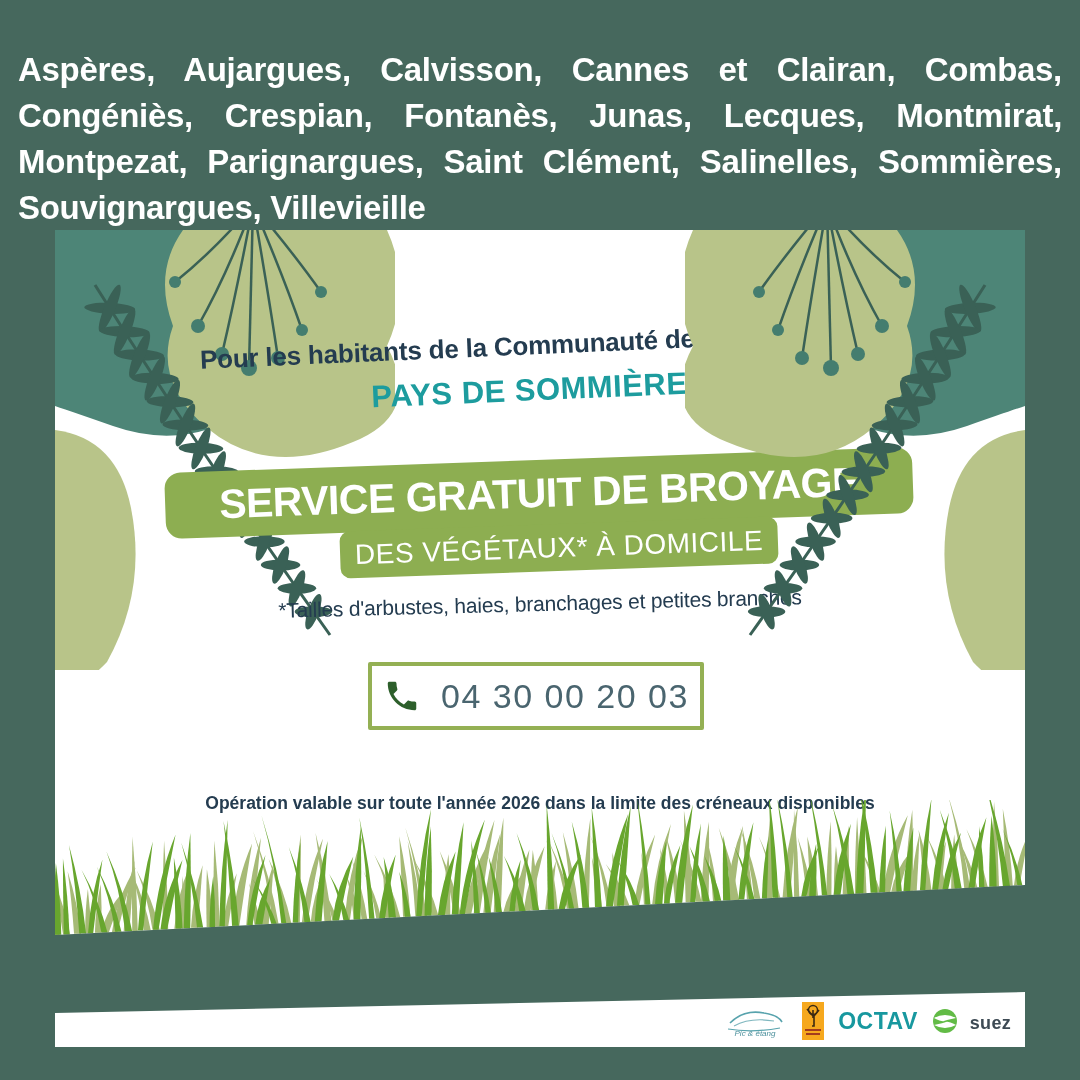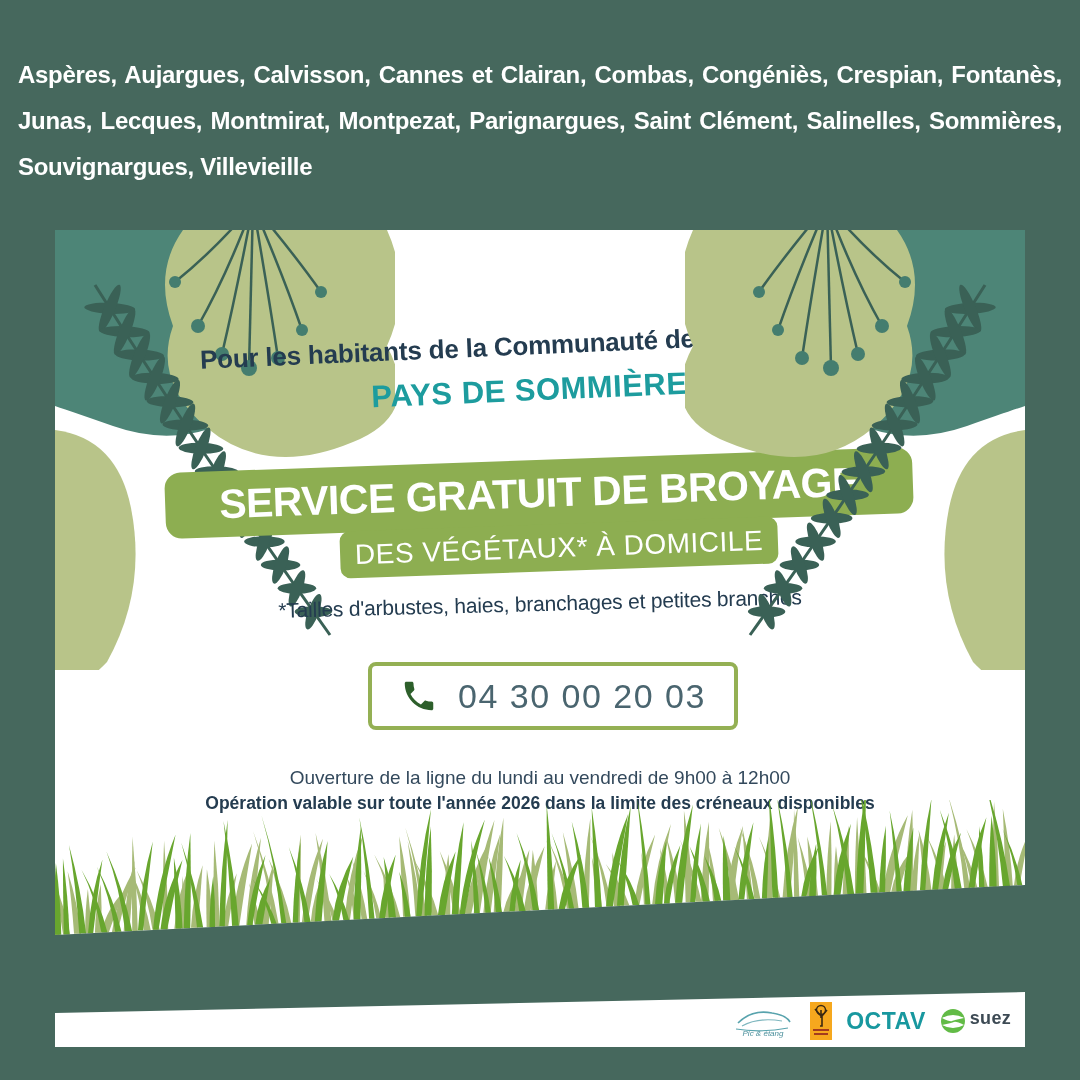--- a/index.html
+++ b/index.html
@@ -5,24 +5,24 @@
   html,body{margin:0;padding:0;}
   body{
     width:1080px;height:1080px;
     background:#46685d;
     font-family:"Liberation Sans", sans-serif;
     position:relative;
     overflow:hidden;
   }
   
   .communes{
-    position:absolute;left:0;top:14px;width:1080px;
+    position:absolute;left:0;top:0;width:1080px;
     padding:14px 18px 0 18px;box-sizing:border-box;
     color:#ffffff;
-    font-size:24px;font-weight:700;line-height:46px;
+    font-size:33px;font-weight:700;line-height:46px;
     letter-spacing:-0.3px;
     text-align:justify;
   }
   
   .card{
     position:absolute;left:55px;top:230px;width:970px;height:817px;
     background:#ffffff;overflow:hidden;
   }
   .decor{position:absolute;top:0;left:0;width:340px;height:440px;pointer-events:none;}
   .decor.mirror{left:auto;right:0;transform:scaleX(-1);}
@@ -55,22 +55,22 @@
     color:#ffffff;font-size:28px;font-weight:400;letter-spacing:0.5px;
     white-space:nowrap;
   }
   .footnote{
     position:absolute;left:0;top:362px;width:100%;
     text-align:center;color:#243c50;
     font-size:21px;font-weight:400;letter-spacing:-0.2px;
     transform:rotate(-1.5deg);
   }
   .phone-btn{
-    position:absolute;left:313px;top:432px;width:370px;height:68px;
-    background:#ffffff;border:4px solid #94b054;border-radius:8px;
+    position:absolute;left:313px;top:432px;width:336px;height:68px;
+    background:#ffffff;border:4px solid #94b054;border-radius:2px;
     box-sizing:border-box;
     display:flex;align-items:center;justify-content:center;gap:20px;
     cursor:pointer;
   }
   .phone-number{
     color:#4a656f;font-size:34px;font-weight:400;letter-spacing:1.5px;
     white-space:nowrap;
   }
   .hours{
     position:absolute;left:0;top:537px;width:100%;
@@ -84,21 +84,21 @@
   }
   .grass{position:absolute;left:0;top:570px;width:970px;height:247px;}
   .whitestrip{position:absolute;left:0;top:750px;width:970px;height:67px;}
   .logos{
     position:absolute;right:14px;bottom:6px;height:40px;
     display:flex;align-items:center;gap:14px;
   }
   .octav-text{
     color:#18989f;font-size:23px;font-weight:700;letter-spacing:0.5px;
   }
-  .suez-wrap{display:flex;align-items:flex-start;gap:4px;}
+  .suez-wrap{display:flex;align-items:flex-end;gap:12px;}
   .suez-text{color:#3d4a54;font-size:18px;font-weight:700;letter-spacing:0.3px;}
 </style>
 </head>
 <body>
 
 <p class="communes">Aspères, Aujargues, Calvisson, Cannes et Clairan, Combas, Congéniès, Crespian, Fontanès, Junas, Lecques, Montmirat, Montpezat, Parignargues, Saint Clément, Salinelles, Sommières, Souvignargues, Villevieille</p>
 
 <div class="card">
 
   <svg id="decor-left" class="decor" viewBox="0 0 340 440">
@@ -164,21 +164,20 @@
 
   <div class="footnote">*Tailles d'arbustes, haies, branchages et petites branches</div>
 
   <div class="phone-btn">
     <svg width="38" height="38" viewBox="0 0 24 24">
       <path fill="#2d5f2b" d="M6.62 10.79c1.44 2.83 3.76 5.14 6.59 6.59l2.2-2.21c.27-.27.67-.36 1.02-.24 1.12.37 2.33.57 3.57.57.55 0 1 .45 1 1V20c0 .55-.45 1-1 1-9.39 0-17-7.61-17-17 0-.55.45-1 1-1h3.5c.55 0 1 .45 1 1 0 1.25.2 2.45.57 3.57.11.35.03.74-.25 1.02l-2.2 2.2z"></path>
     </svg>
     <span class="phone-number">04 30 00 20 03</span>
   </div>
 
-  <div class="hours">Ouverture de la ligne du lundi au vendredi de 9h00 à 12h00</div>
   <div class="validity">Opération valable sur toute l'année 2026 dans la limite des créneaux disponibles</div>
 
   <svg class="grass" viewBox="0 0 970 247" preserveAspectRatio="none">
     <g id="blades-light">
         <path d="M -0.8624817815500689 134.8998716643333 Q -5.284519675925926 95.93598599046499 -15.745661865569273 64.0564431663909 Q -1.4433918467078186 99.47815741536209 4.747461205418381 134.8998716643333 Z" fill="#a6ba76"></path>
         <path d="M 8.06067065329218 134.39900725467737 Q 3.214087148491083 97.08092490728367 -7.727074759945129 66.5479484412343 Q 8.472630958504801 100.47347784795583 15.257847865226337 134.39900725467737 Z" fill="#a6ba76"></path>
         <path d="M 19.05995477537723 133.83832357558015 Q 16.58100673010974 99.41090052173926 12.620730452674898 71.2430089322331 Q 22.542563228737997 102.54066625390662 26.013090492112482 133.83832357558015 Z" fill="#a6ba76"></path>
         <path d="M 30.15080268347051 133.3018221543422 Q 30.134140303497944 108.98522300310763 32.87800068587106 89.08982369755208 Q 35.71517039609054 111.19582292594714 35.73849772805213 133.3018221543422 Z" fill="#a6ba76"></path>
         <path d="M 39.92272055041152 132.7818664884816 Q 40.617315029149516 106.00304597236362 45.810168038408776 84.09310191372165 Q 47.113291966735254 108.43748420110163 46.140859696502055 132.7818664884816 Z" fill="#a6ba76"></path>
         <path d="M 46.344844178669405 132.41973187391287 Q 51.39472843792866 108.90502744147116 70.25673868312757 89.66572381492796 Q 60.839397076474626 111.04272784442041 53.76955911351166 132.41973187391287 Z" fill="#a6ba76"></path>

